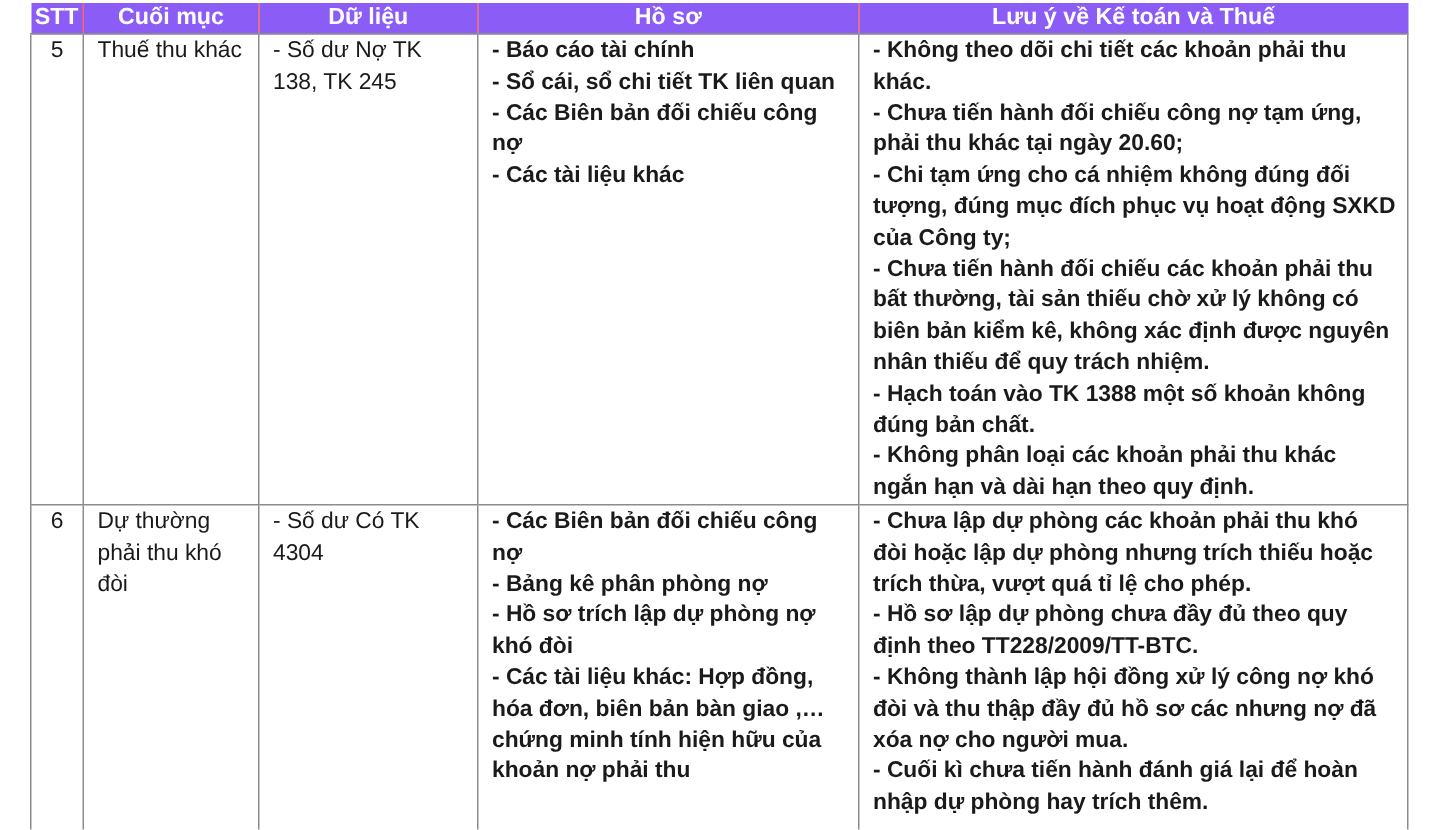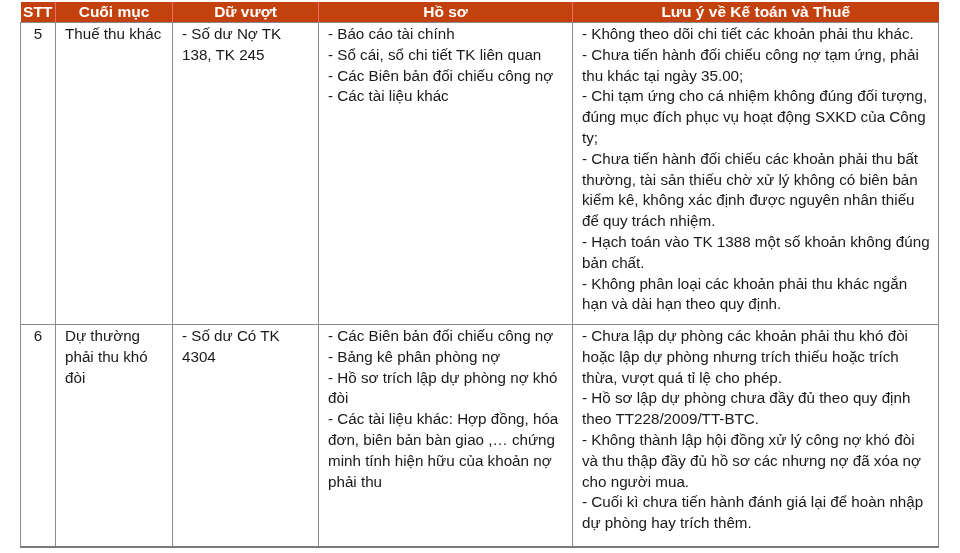--- a/index.html
+++ b/index.html
@@ -4,71 +4,71 @@
   <style>
     html, body { margin: 0; padding: 0; background: #ffffff; }
     body { width: 960px; height: 553px; position: relative; overflow: hidden;
            font-family: "Liberation Sans", sans-serif; color: #1a1a1a; }
     table.audit {
       position: absolute; left: 20px; top: 2px;
       width: 918px; border-collapse: collapse; table-layout: fixed;
       font-size: 15.2px; line-height: 20.8px;
     }
     table.audit th {
-      background: #c2410c; color: #ffffff; font-weight: bold;
+      background: #8b5cf6; color: #ffffff; font-weight: bold;
       height: 20px; padding: 0; text-align: center; font-size: 15.5px; line-height: 20px;
       border-left: 1px solid #f26a6a;
       border-bottom: 1px solid #8a8a8a;
     }
     table.audit th:first-child { border-left: none; }
     table.audit td {
       vertical-align: top; padding: 1px 7px 0 9px;
       border: 1px solid #8c8c8c;
     }
     table.audit td.stt { text-align: center; padding-left: 0; padding-right: 0; }
     tr.row5 td { height: 300px; }
     tr.row6 td { height: 220px; border-bottom: 2px solid #7a7a7a; }
-    .line { display: block; }
+    .line { display: block; font-weight: bold; }
     col.c1 { width: 35px; } col.c2 { width: 117px; } col.c3 { width: 146px; }
     col.c4 { width: 254px; } col.c5 { width: 366px; }
   </style>
 </head>
 <body>
 
 <table class="audit">
   <colgroup>
     <col class="c1">
       <col class="c2">
       <col class="c3">
       <col class="c4">
       <col class="c5">
   </colgroup>
   <thead>
     <tr>
       <th>STT</th>
       <th>Cuối mục</th>
-      <th>Dữ vượt</th>
+      <th>Dữ liệu</th>
       <th>Hồ sơ</th>
       <th>Lưu ý về Kế toán và Thuế</th>
     </tr>
   </thead>
   <tbody>
     <tr class="row5">
       <td class="stt">5</td>
       <td>Thuế thu khác</td>
       <td>- Số dư Nợ TK 138, TK 245</td>
       <td>
         <span class="line">- Báo cáo tài chính</span>
         <span class="line">- Sổ cái, sổ chi tiết TK liên quan</span>
         <span class="line">- Các Biên bản đối chiếu công nợ</span>
         <span class="line">- Các tài liệu khác</span>
       </td>
       <td>
         <span class="line">- Không theo dõi chi tiết các khoản phải thu khác.</span>
-        <span class="line">- Chưa tiến hành đối chiếu công nợ tạm ứng, phải thu khác tại ngày 35.00;</span>
+        <span class="line">- Chưa tiến hành đối chiếu công nợ tạm ứng, phải thu khác tại ngày 20.60;</span>
         <span class="line">- Chi tạm ứng cho cá nhiệm không đúng đối tượng, đúng mục đích phục vụ hoạt động SXKD của Công ty;</span>
         <span class="line">- Chưa tiến hành đối chiếu các khoản phải thu bất thường, tài sản thiếu chờ xử lý không có biên bản kiểm kê, không xác định được nguyên nhân thiếu để quy trách nhiệm.</span>
         <span class="line">- Hạch toán vào TK 1388 một số khoản không đúng bản chất.</span>
         <span class="line">- Không phân loại các khoản phải thu khác ngắn hạn và dài hạn theo quy định.</span>
       </td>
     </tr>
     <tr class="row6">
       <td class="stt">6</td>
       <td>Dự thường phải thu khó đòi</td>
       <td>- Số dư Có TK 4304</td>

